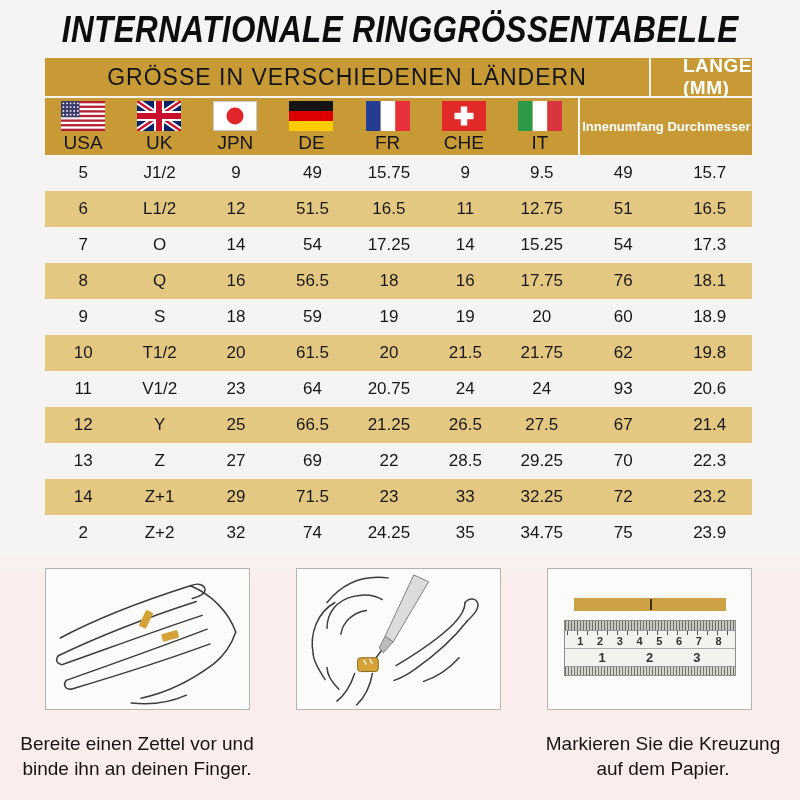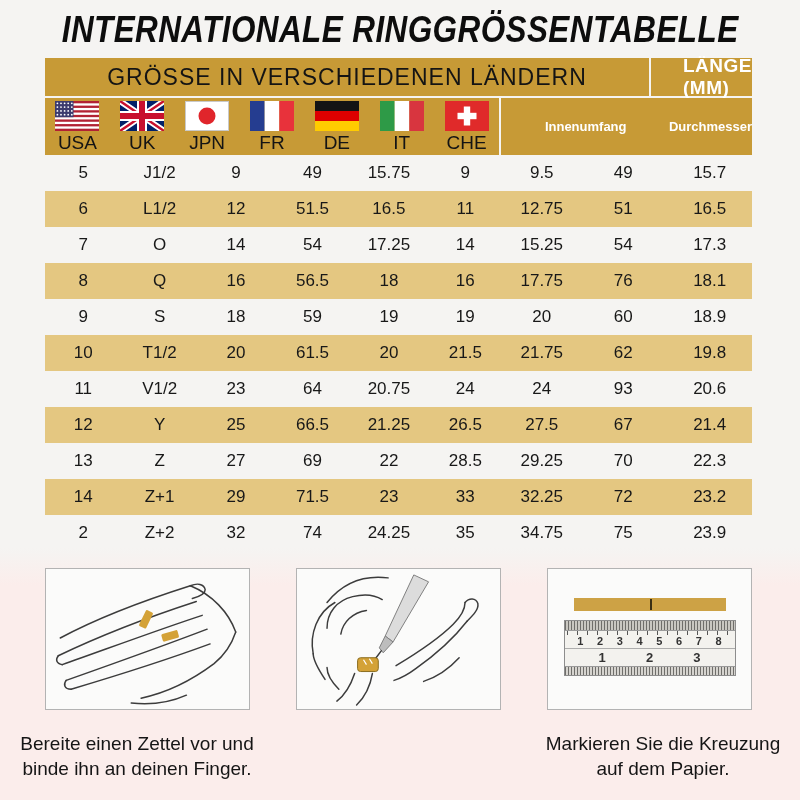--- a/index.html
+++ b/index.html
@@ -22,26 +22,26 @@
   
   .ring-table { position:absolute; left:45px; top:58px; width:707px; }
   .thead-top { display:flex; height:38px; background:#C79A36; }
   .th-left {
     width:626px; display:flex; align-items:center; justify-content:center;
     font-size:23px; letter-spacing:1px; color:#141414; border-right:2px solid #f5f4f2;
   }
   .th-right { flex:1; display:flex; align-items:center; justify-content:center;
     color:#fff; font-weight:bold; font-size:19px; letter-spacing:0.5px;padding-left:32px; }
   .thead-flags { display:flex; height:59px; background:#C79A36; border-top:2px solid #f5f4f2; }
-  .flags-left { width:456px; display:grid; grid-template-columns:repeat(7,1fr); border-right:2px solid #f5f4f2; }
+  .flags-left { width:535px; display:grid; grid-template-columns:repeat(7,1fr); border-right:2px solid #f5f4f2; }
   .country-cell { display:flex; flex-direction:column; align-items:center; justify-content:center; padding-top:3px; }
   .flag { width:44px; height:30px; display:block; }
   .country-label { font-size:19px; color:#141414; line-height:1.2; margin-top:1px; }
   .flags-right { flex:1; display:grid; grid-template-columns:1fr 1fr; align-items:center; }
-  .measure-label { color:#fff; font-weight:bold; font-size:13px; text-align:right; }
+  .measure-label { color:#fff; font-weight:bold; font-size:13px; text-align:center; }
   .trow {
     display:grid; grid-template-columns:repeat(7, 76.43px) 86.5px 86.5px;
     height:36px; align-items:center; text-align:center; font-size:17px; color:#181818;
   }
   .trow.alt { background:#E4C781; }
   .tcell { display:block; }
   
   .figures { position:absolute; top:568px; left:45px; width:707px; display:flex; justify-content:space-between; }
   .panel { width:205px; height:142px; background:#fbfbfa; border:1px solid #b3b3b3; overflow:hidden; }
   .fig-svg { width:100%; height:100%; }
@@ -125,50 +125,50 @@
           </div>
           <div class="country-cell">
             <svg class="flag" viewBox="0 0 44 30">
               <rect x="0.5" y="0.5" width="43" height="29" fill="#fff" stroke="#c9c9c9"></rect>
               <circle cx="22" cy="15" r="8.5" fill="#E0252B"></circle>
             </svg>
             <span class="country-label">JPN</span>
           </div>
           <div class="country-cell">
             <svg class="flag" viewBox="0 0 44 30">
+              <rect width="44" height="10" fill="#141414"></rect>
+              <rect y="10" width="44" height="10" fill="#DD0000"></rect>
+              <rect y="20" width="44" height="10" fill="#FFCC00"></rect>
+            </svg>
+            <span class="country-label">DE</span>
+          </div>
+          <div class="country-cell">
+            <svg class="flag" viewBox="0 0 44 30">
               <rect width="14.67" height="30" fill="#253D90"></rect>
               <rect x="14.67" width="14.67" height="30" fill="#fff"></rect>
               <rect x="29.33" width="14.67" height="30" fill="#E8323B"></rect>
             </svg>
             <span class="country-label">FR</span>
-          </div>
-          <div class="country-cell">
-            <svg class="flag" viewBox="0 0 44 30">
-              <rect width="44" height="10" fill="#141414"></rect>
-              <rect y="10" width="44" height="10" fill="#DD0000"></rect>
-              <rect y="20" width="44" height="10" fill="#FFCC00"></rect>
-            </svg>
-            <span class="country-label">DE</span>
-          </div>
-          <div class="country-cell">
-            <svg class="flag" viewBox="0 0 44 30">
-              <rect width="14.67" height="30" fill="#2E9A47"></rect>
-              <rect x="14.67" width="14.67" height="30" fill="#fff"></rect>
-              <rect x="29.33" width="14.67" height="30" fill="#D8353F"></rect>
-            </svg>
-            <span class="country-label">IT</span>
           </div>
           <div class="country-cell">
             <svg class="flag" viewBox="0 0 44 30">
               <rect width="44" height="30" fill="#E02A2A"></rect>
               <rect x="18.8" y="5.5" width="6.4" height="19"></rect>
               <rect x="12.5" y="11.8" width="19" height="6.4"></rect>
               <style>rect:not([fill]){fill:#fff}</style>
             </svg>
             <span class="country-label">CHE</span>
+          </div>
+          <div class="country-cell">
+            <svg class="flag" viewBox="0 0 44 30">
+              <rect width="14.67" height="30" fill="#2E9A47"></rect>
+              <rect x="14.67" width="14.67" height="30" fill="#fff"></rect>
+              <rect x="29.33" width="14.67" height="30" fill="#D8353F"></rect>
+            </svg>
+            <span class="country-label">IT</span>
           </div>
         </div>
       <div class="flags-right" id="measure-cols">
           <div class="measure-label">Innenumfang</div>
           <div class="measure-label">Durchmesser</div>
         </div>
     </div>
     <div id="tbody">
         <div class="trow">
           <span class="tcell">5</span>

